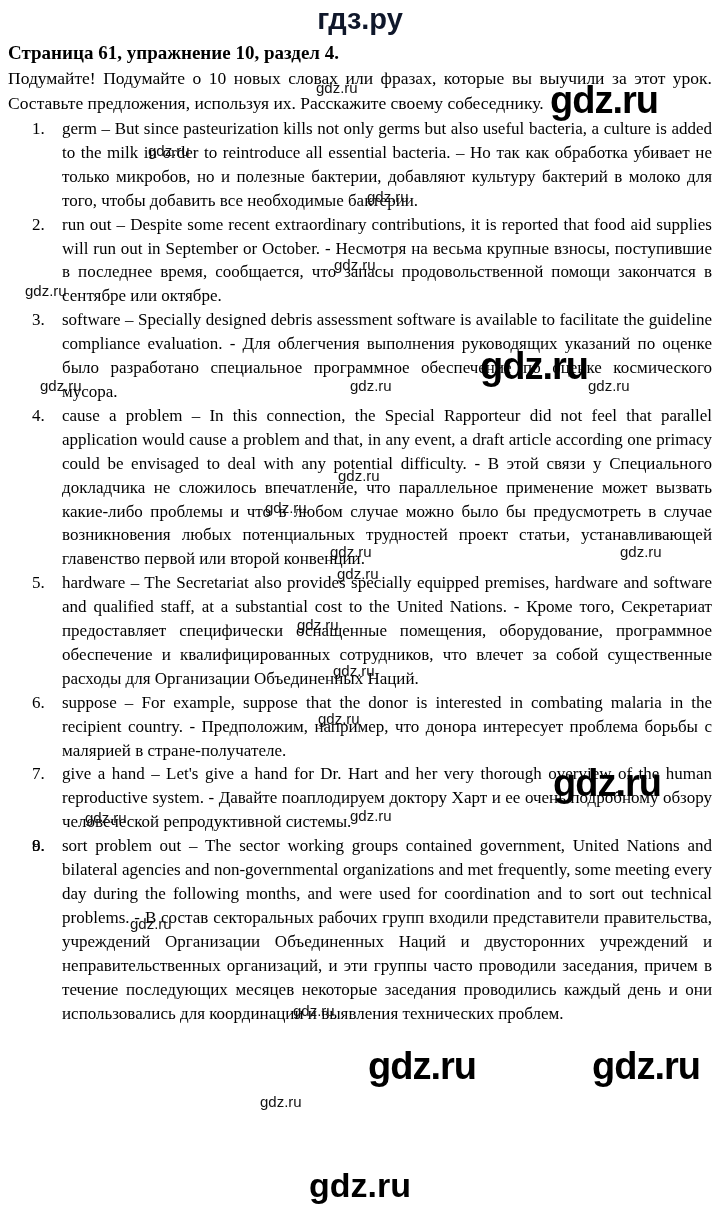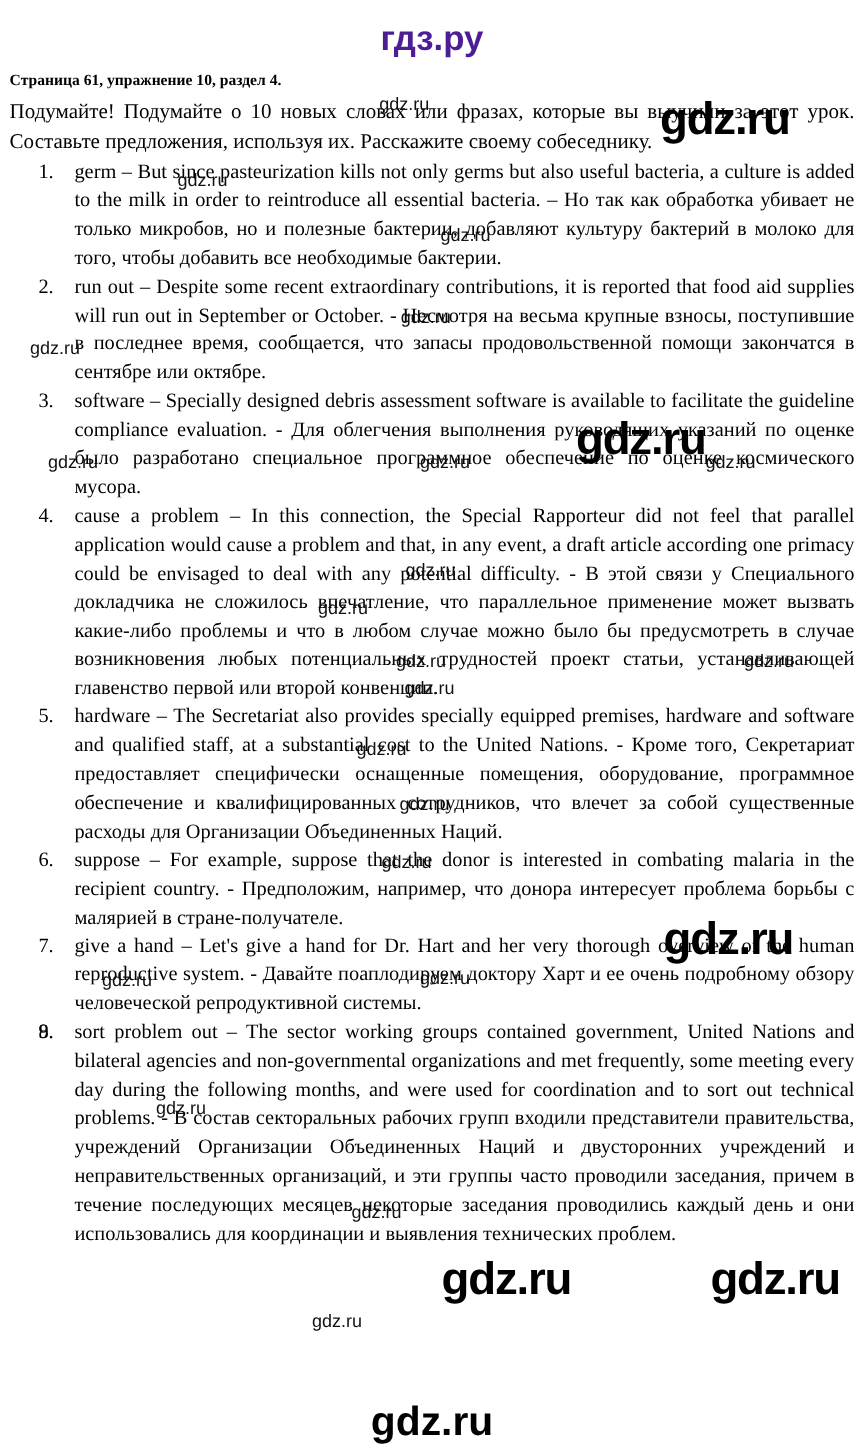--- a/index.html
+++ b/index.html
@@ -7,32 +7,32 @@
     position:relative;
     width:720px;
     height:1208px;
     margin:0 auto;
     background:#ffffff;
     color:#000;
     font-family:"Liberation Serif", serif;
     overflow:hidden;
   }
   .top-logo{
-    margin-top:16px;
+    margin-top:2px;
     text-align:center;
     font-family:"Liberation Sans", sans-serif;
     font-weight:700;
     font-size:29px;
     line-height:34px;
-    color:#4c1d95;
+    color:#0f172a;
   }
   .title{
     margin:5px 8px 0 8px;
     font-weight:700;
-    font-size:13px;
+    font-size:19px;
     line-height:24px;
   }
   .intro{
     margin:1px 8px 0 8px;
     font-size:17.5px;
     line-height:25px;
     text-align:justify;
   }
   ol.answers{
     list-style:none;

